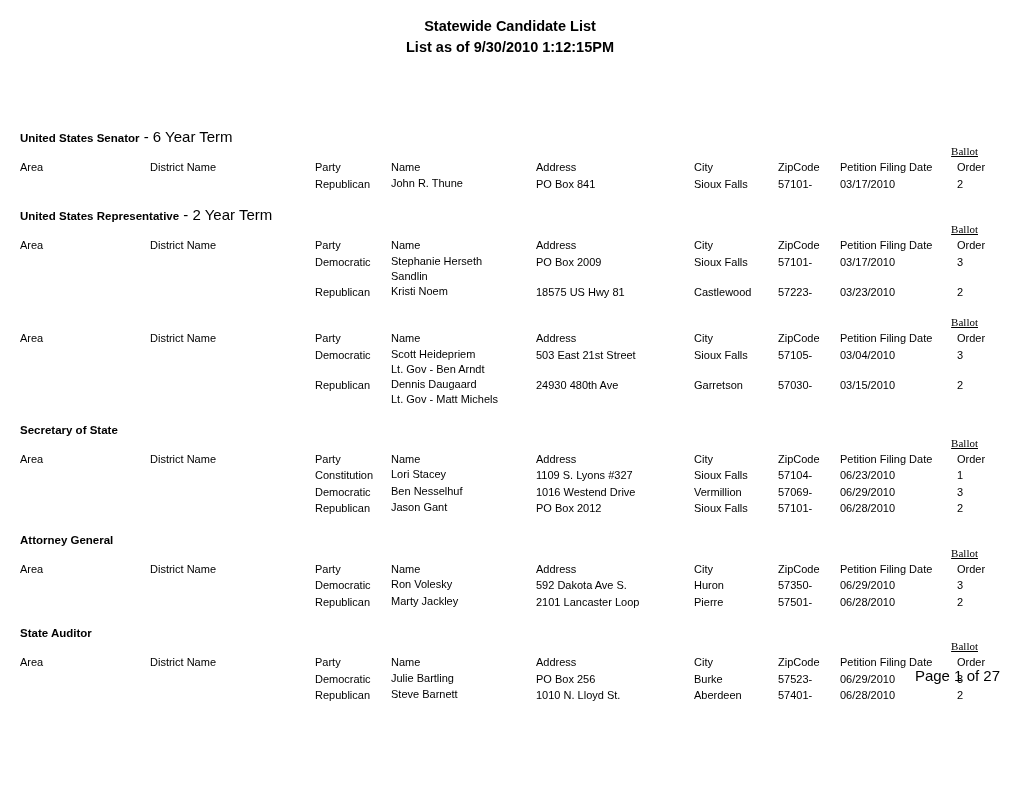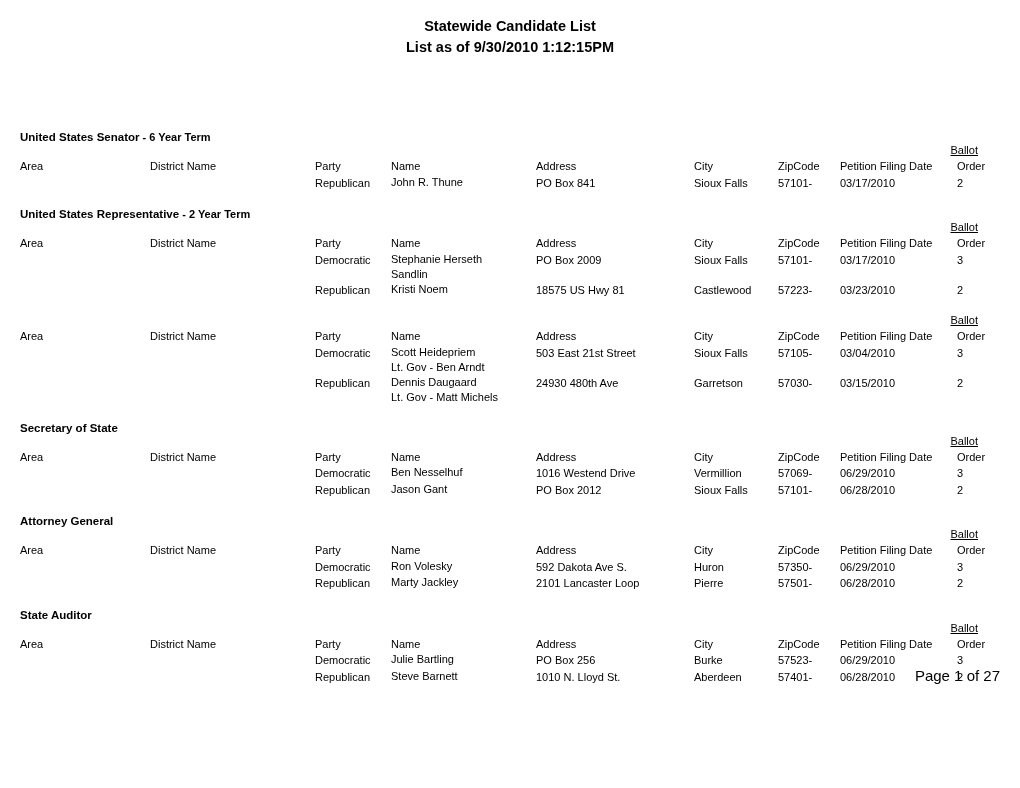--- a/index.html
+++ b/index.html
@@ -40,42 +40,43 @@
   .section {
     margin-bottom: 0;
   }
   .section-title {
     font-size: 11.5px;
     font-weight: bold;
     line-height: 14px;
     white-space: nowrap;
   }
   .section-title .term {
-    font-weight: bold;
-    font-size: 11px;
+    font-weight: normal;
+    font-size: 15px;
     margin-top: 35px;
   }
   table.cand {
     border-collapse: collapse;
     width: 980px;
     table-layout: fixed;
     font-size: 11px;
   }
   table.cand td {
     vertical-align: top;
     padding: 0;
     line-height: 16.5px;
     font-size: 11px;
   }
   .hdr td {
     white-space: nowrap;
   }
   .ballot-top {
     position: relative;
     height: 14px;
+    font-family: Liberation Serif, serif;
   }
   .ballot-top span {
     position: absolute;
     right: 22px;
     top: 0;
     font-size: 11px;
     text-decoration: underline;
   }
   .col-area       { width: 130px; }
   .col-district   { width: 165px; }
@@ -300,20 +301,33 @@
               <td>Name</td>
               <td>Address</td>
               <td>City</td>
               <td>ZipCode</td>
               <td>Petition Filing Date</td>
               <td>Order</td>
             </tr>
             <tr>
               <td></td>
               <td></td>
+              <td>Constitution</td>
+              <td>
+                <span class="subline">Lori  Stacey</span>
+              </td>
+              <td>1109 S. Lyons #327</td>
+              <td>Sioux Falls</td>
+              <td>57104-</td>
+              <td>06/23/2010</td>
+              <td>1</td>
+            </tr>
+            <tr>
+              <td></td>
+              <td></td>
               <td>Democratic</td>
               <td>
                 <span class="subline">Ben  Nesselhuf</span>
               </td>
               <td>1016 Westend Drive</td>
               <td>Vermillion</td>
               <td>57069-</td>
               <td>06/29/2010</td>
               <td>3</td>
             </tr>

